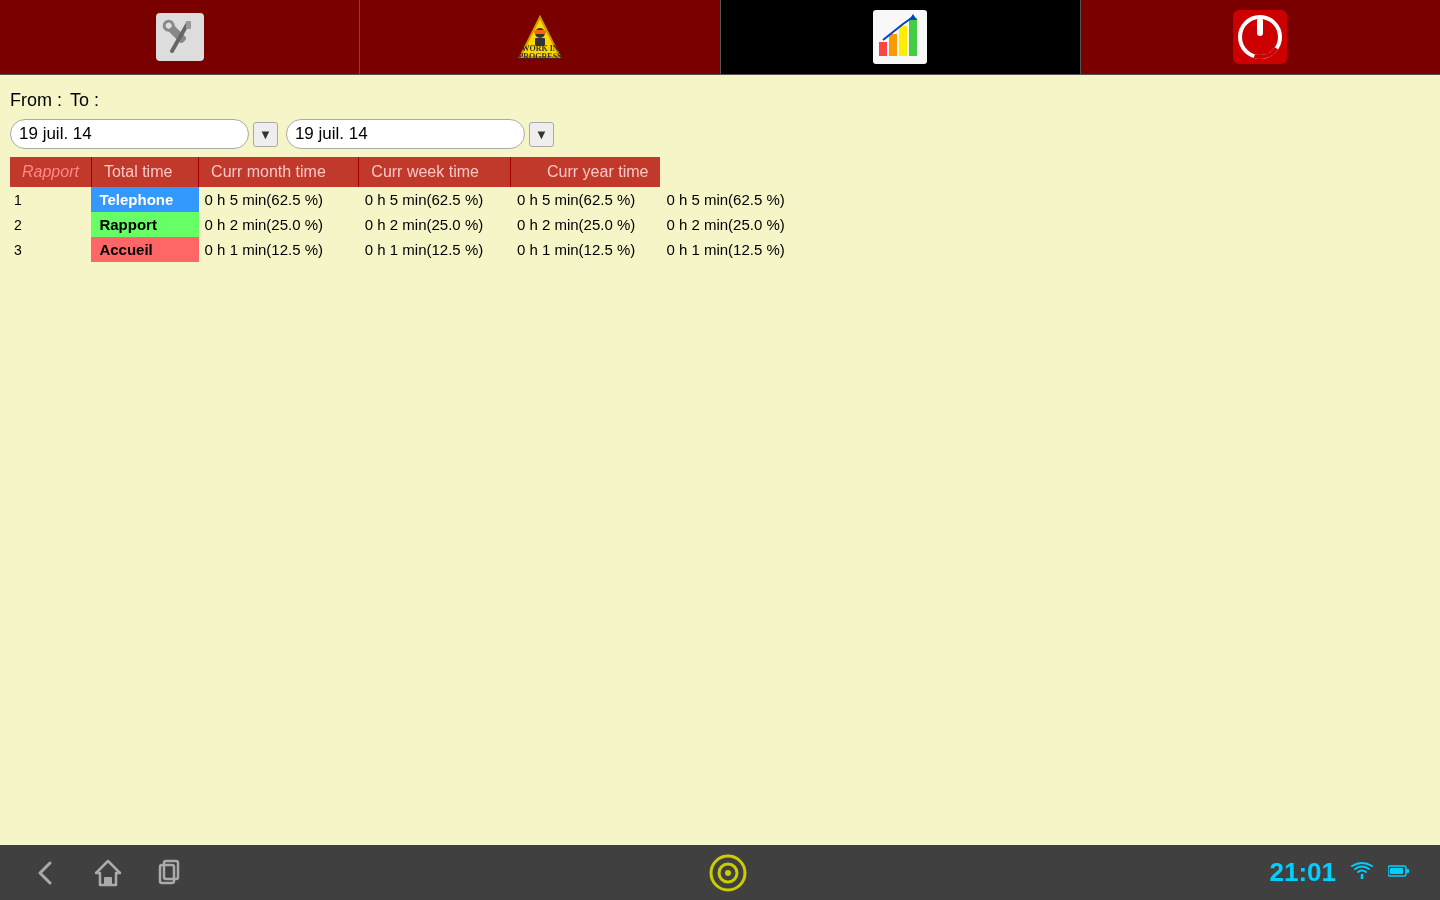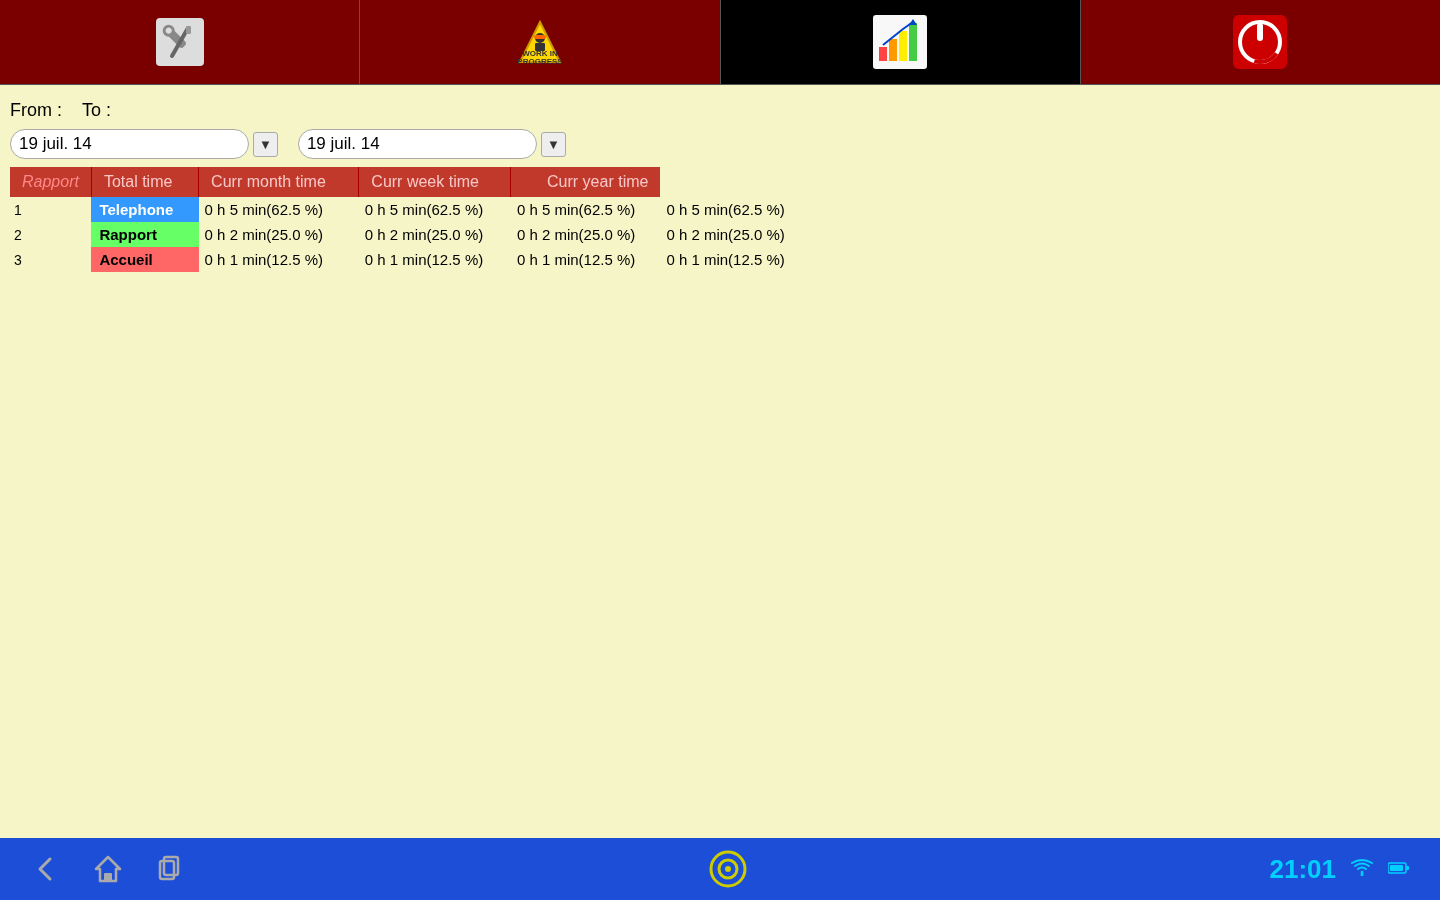--- a/index.html
+++ b/index.html
@@ -8,25 +8,26 @@
       height: 900px;
       background: #f5f5c8;
       font-family: Arial, sans-serif;
       overflow: hidden;
       display: flex;
       flex-direction: column;
     }
 
     
     .top-toolbar {
-      height: 85px;
+      height: 75px;
       background: #000;
       display: flex;
       flex-direction: row;
       border-bottom: 1px solid #555;
+      font-family: Liberation Serif, serif;
     }
     .toolbar-btn {
       flex: 1;
       display: flex;
       align-items: center;
       justify-content: center;
       border-right: 1px solid #555;
       cursor: pointer;
       background: #7a0000;
     }
@@ -65,21 +66,21 @@
       background: #f5f5c8;
       padding: 15px 10px 10px 10px;
       display: flex;
       flex-direction: column;
     }
 
     
     .date-row {
       display: flex;
       align-items: center;
-      gap: 20px;
+      gap: 8px;
       margin-bottom: 8px;
     }
     .date-label {
       font-size: 18px;
       color: #000;
     }
     .date-select-wrapper {
       display: flex;
       align-items: center;
       gap: 4px;
@@ -144,22 +145,22 @@
       font-weight: bold;
       padding: 4px 8px;
     }
 
     .row-telephone .activity-cell { background: #3399ff; color: #fff; margin-top: 32px; }
     .row-accueil .activity-cell { background: #66ff66; color: #000; }
     .row-rapport .activity-cell { background: #ff6666; color: #000; }
 
     
     .bottom-navbar {
-      height: 62px;
-      background: #1d4ed8;
+      height: 55px;
+      background: #404040;
       display: flex;
       align-items: center;
       justify-content: space-between;
       padding: 0 30px;
     }
     .nav-left {
       display: flex;
       align-items: center;
       gap: 30px;
     }

